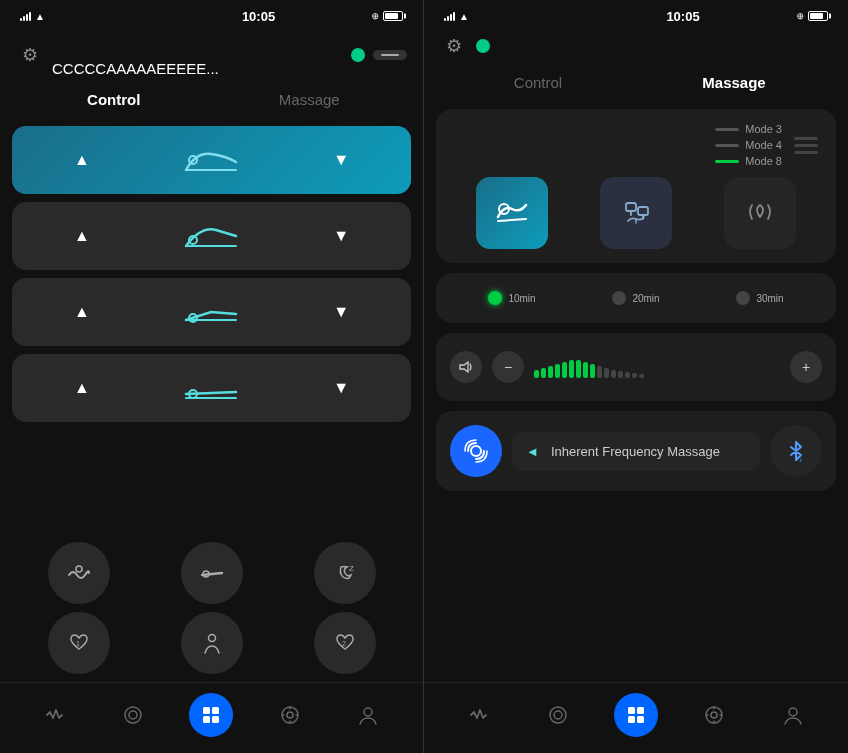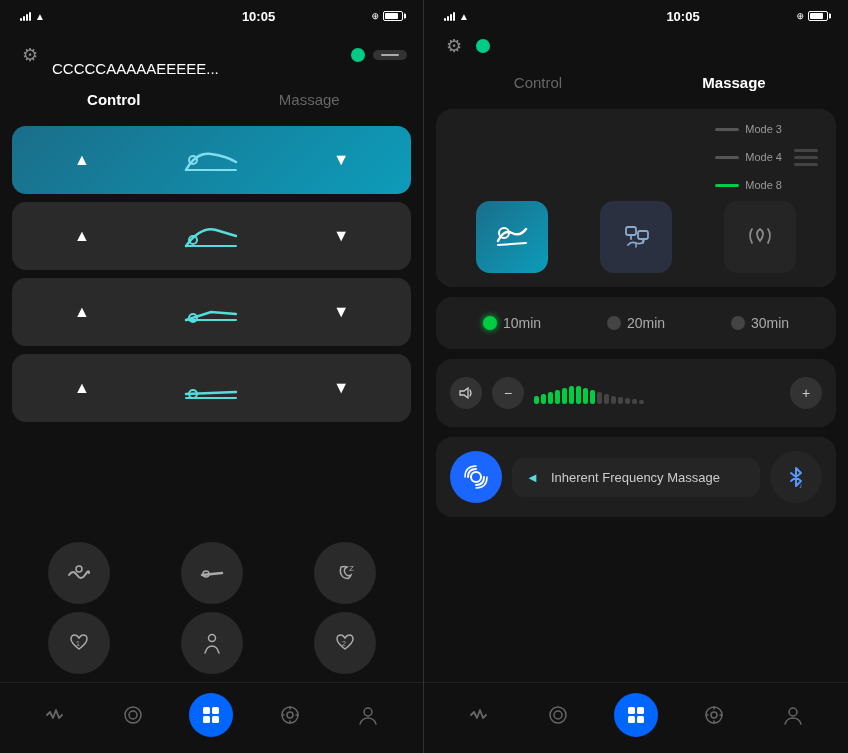--- a/index.html
+++ b/index.html
@@ -262,21 +262,21 @@
       display: flex;
       align-items: center;
       justify-content: flex-end;
       gap: 12px;
       padding-right: 4px;
       margin-bottom: 10px;
     }
     .mode-list {
       display: flex;
       flex-direction: column;
-      gap: 16px;
+      gap: 4px;
     }
     .mode-item {
       display: flex;
       align-items: center;
       gap: 6px;
       font-size: 11px;
       color: #999;
     }
     .mode-dot {
       width: 24px;
@@ -326,21 +326,21 @@
     .timer-row {
       display: flex;
       justify-content: space-around;
       align-items: center;
       padding: 4px 0;
     }
     .timer-option {
       display: flex;
       align-items: center;
       gap: 6px;
-      font-size: 14px;
+      font-size: 10px;
       color: #aaa;
     }
     .timer-dot {
       width: 14px;
       height: 14px;
       border-radius: 50%;
       background: #444;
     }
     .timer-dot.active {
       background: #00cc44;

